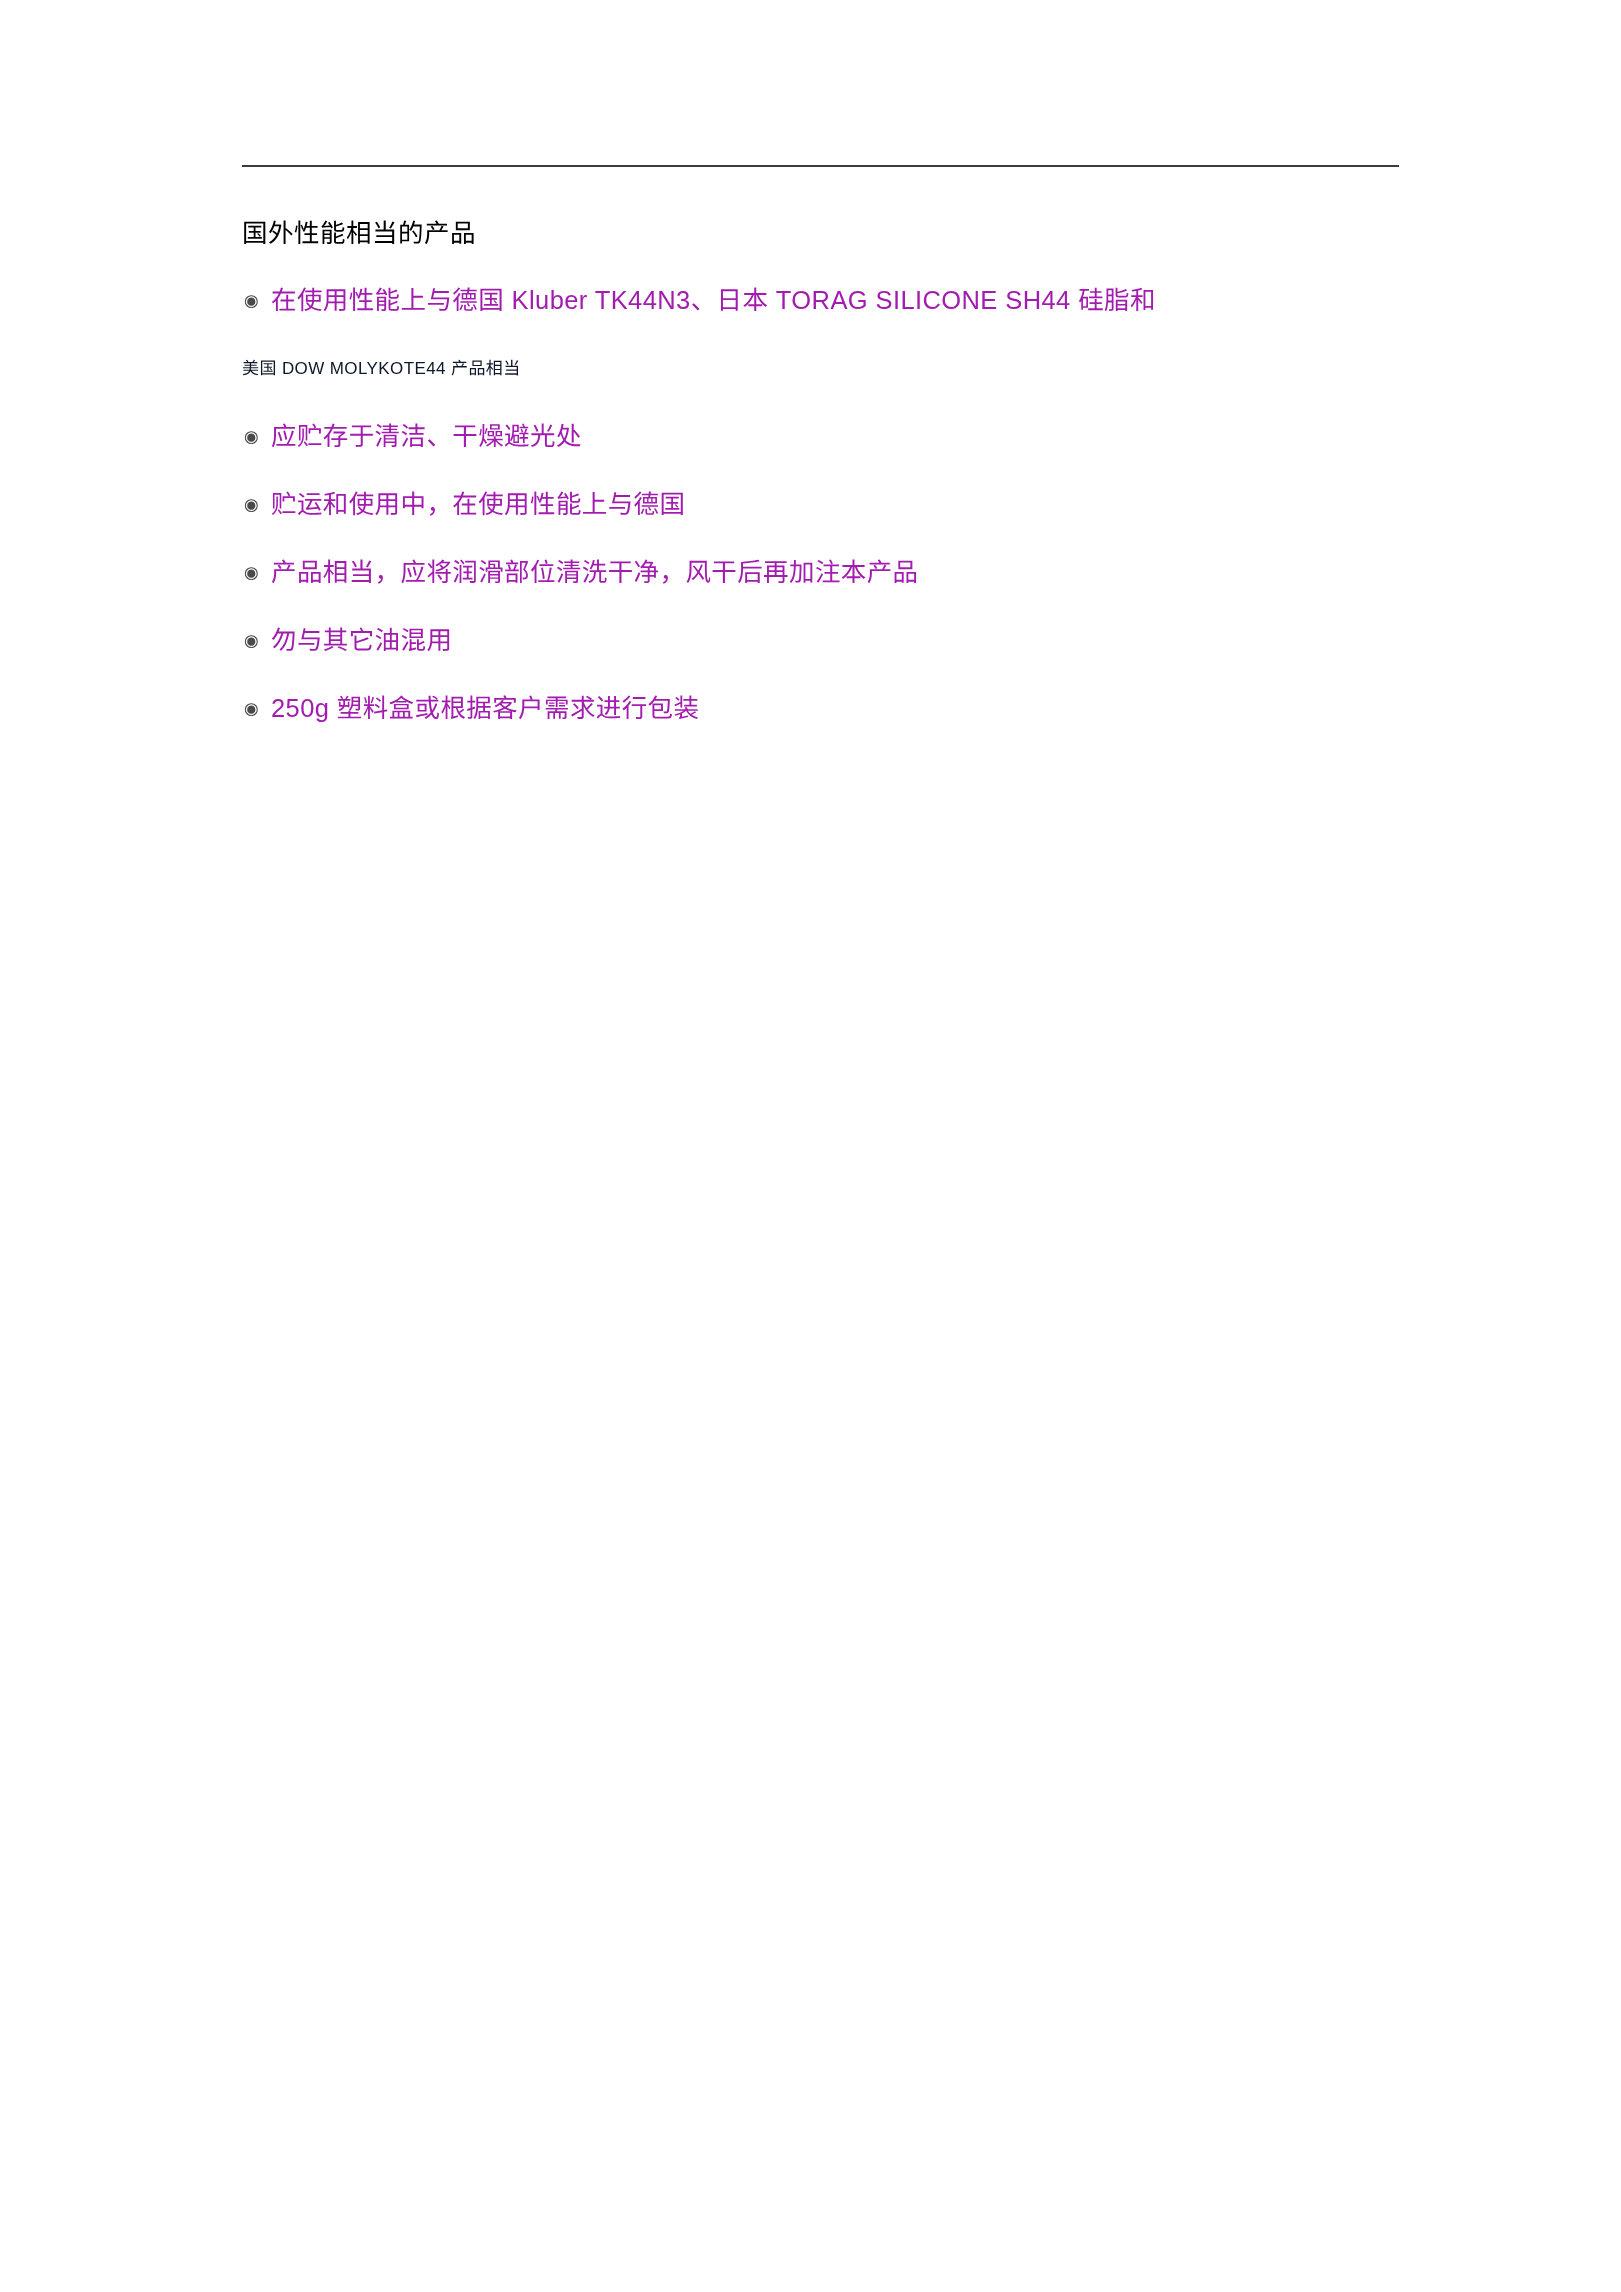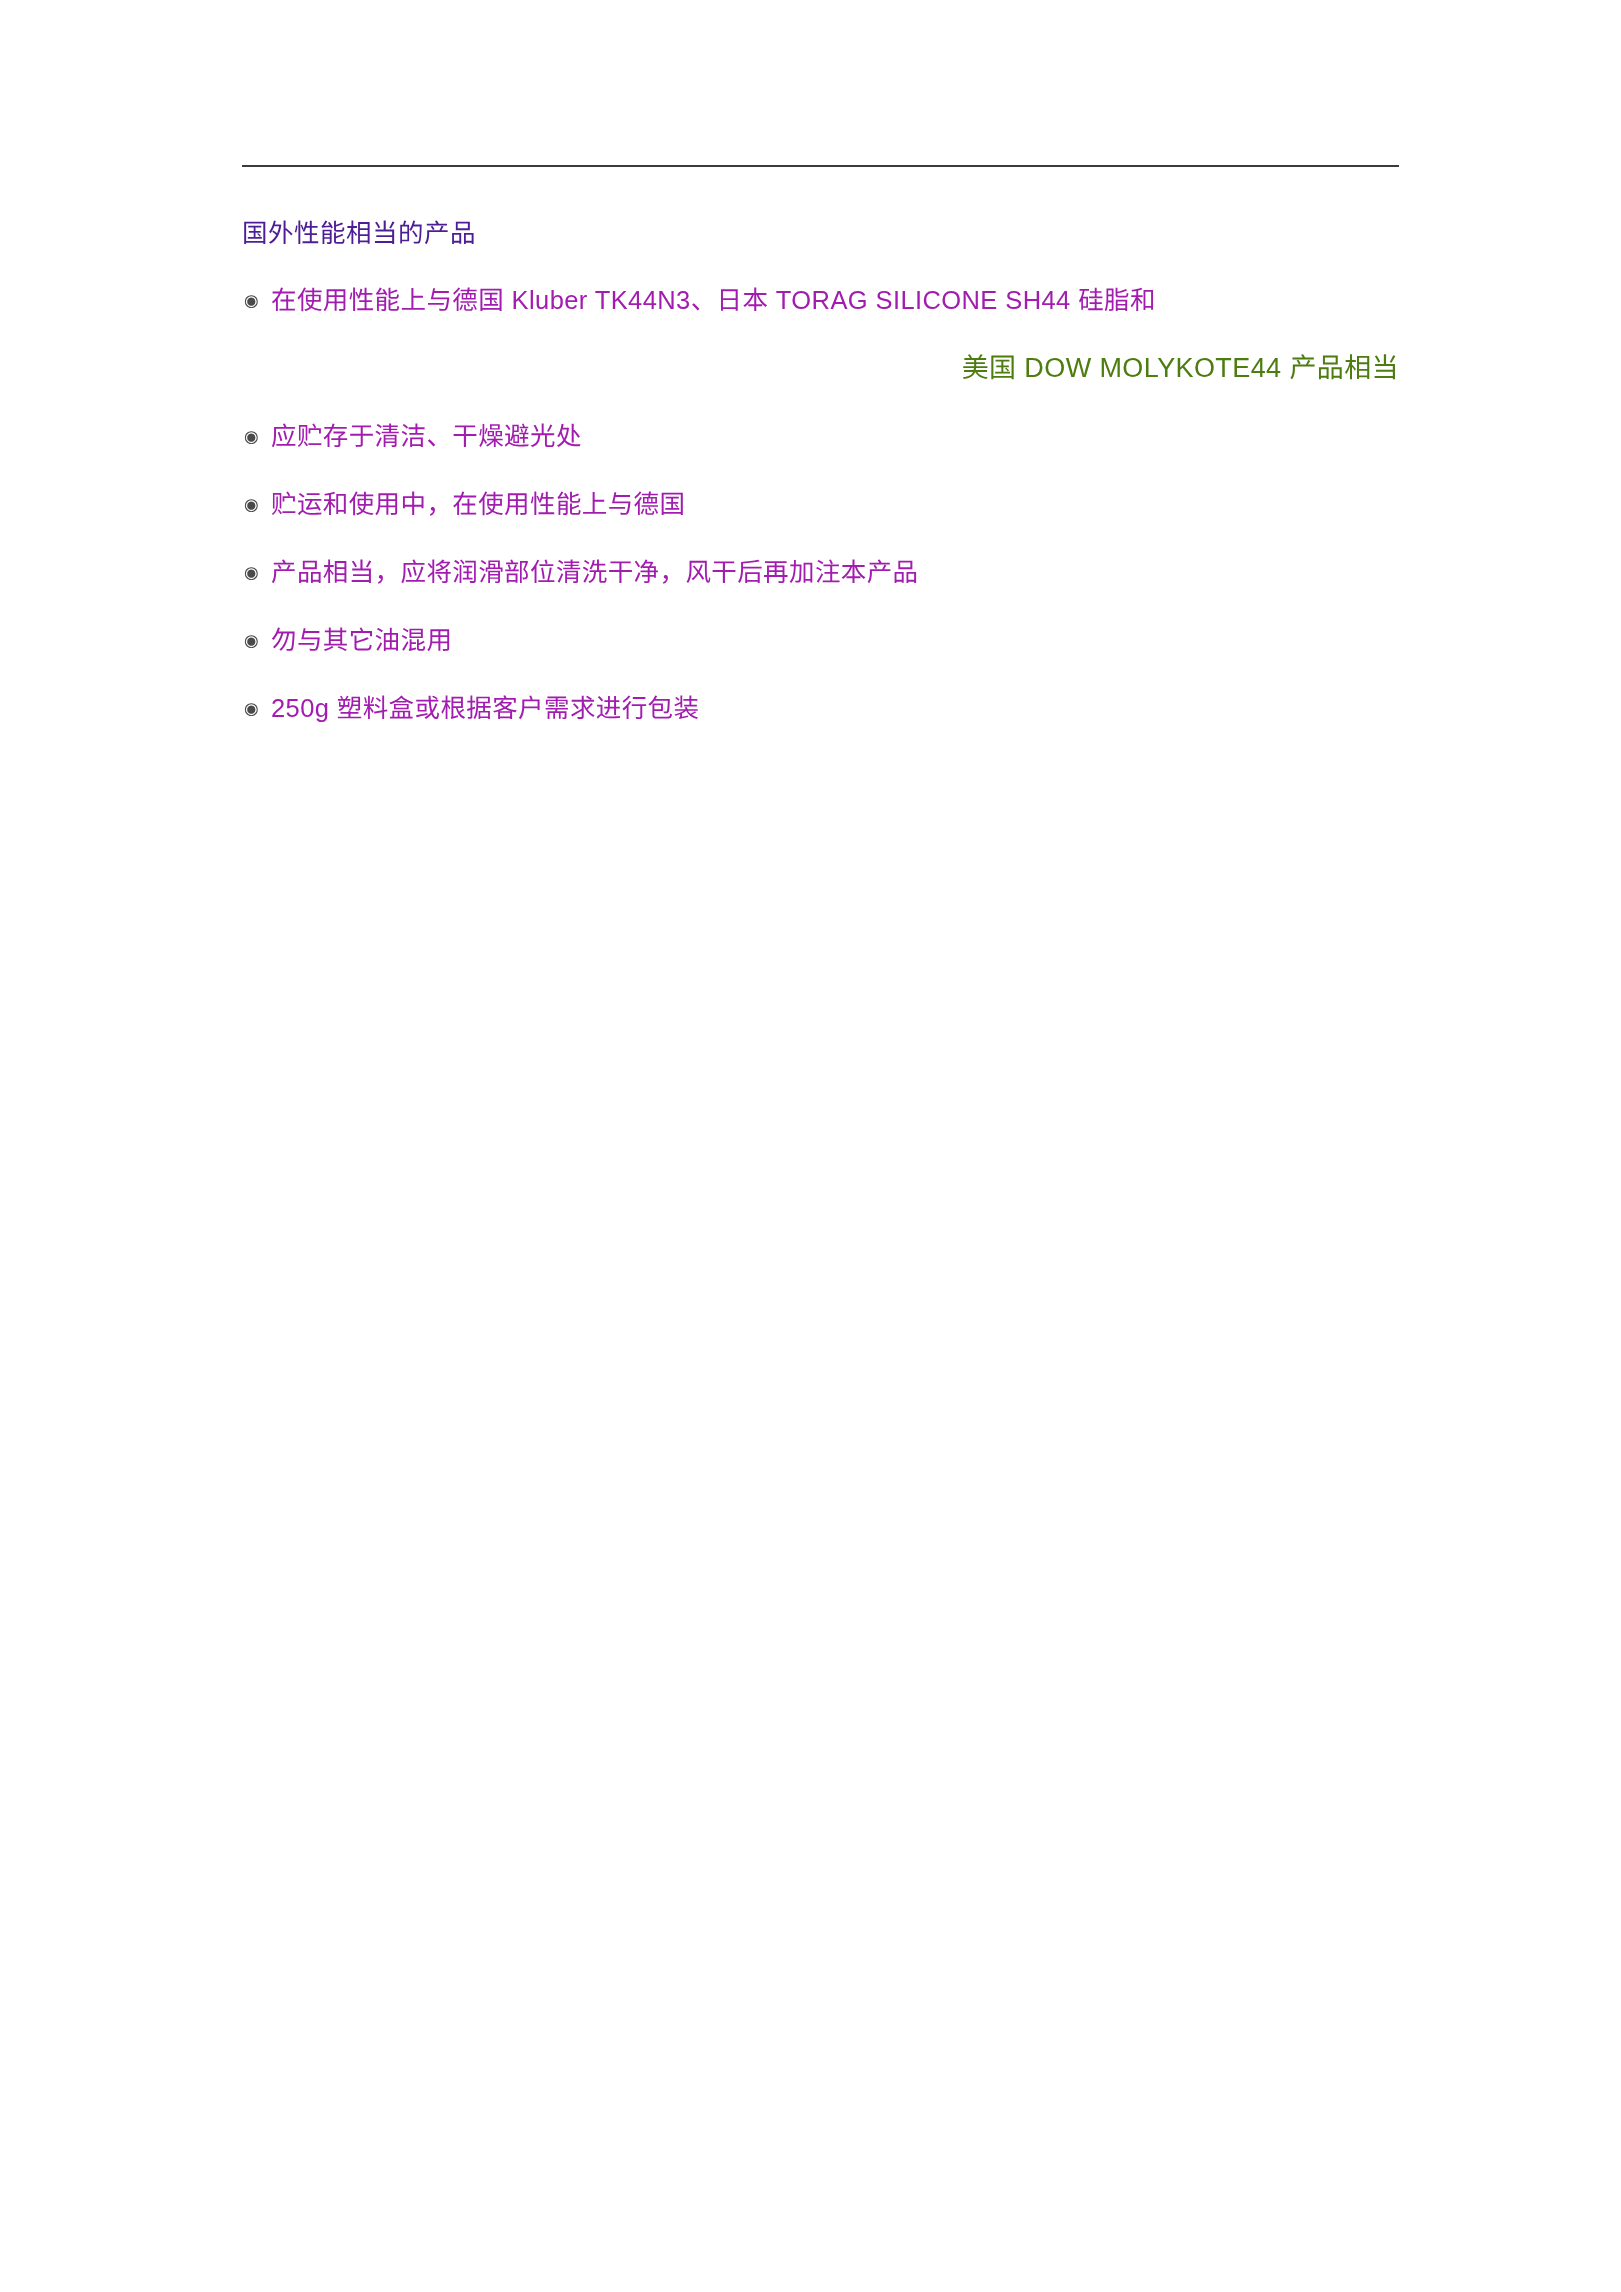--- a/index.html
+++ b/index.html
@@ -32,21 +32,21 @@
   .top-rule {
     width: 1157px;
     height: 0;
     border-top: 2.9px solid #3b3b3b;
     margin: 0 0 47px 0;
   }
   .section-heading {
     font-size: 25.5px;
     line-height: 1.5;
     letter-spacing: 0.5px;
-    color: #4c1d95;
+    color: #000000;
     margin: 0 0 29px 0;
     font-weight: 400;
   }
   .heading-spaced {
     letter-spacing: 2.9px;
   }
   .bullet-row {
     display: flex;
     align-items: flex-start;
     margin: 0 0 29px 0;
@@ -62,27 +62,26 @@
     box-sizing: border-box;
   }
   .bullet-text {
     flex: 1 1 auto;
     font-size: 25.5px;
     line-height: 39px;
     color: #a21caf;
     letter-spacing: 0.4px;
   }
   .plain-line {
-    font-size: 27px;
+    font-size: 17px;
     line-height: 39px;
-    color: #4d7c0f;
+    color: #0f172a;
     letter-spacing: 0.4px;
     margin: 0 0 29px 0;
     padding-left: 0;
-    text-align: right;
   }
   .continuation {
     margin-left: 0;
   }
 </style>
 </head>
 <body>
 
 <div class="page">
   <div class="content">

